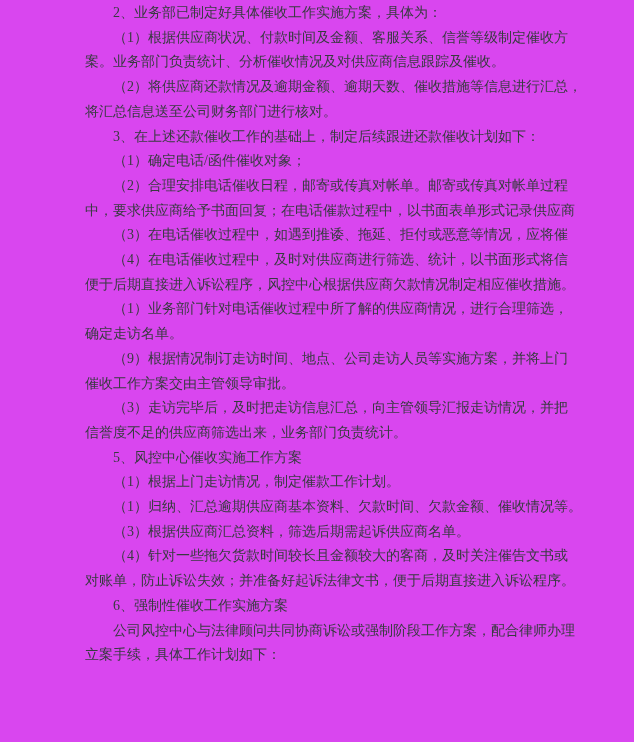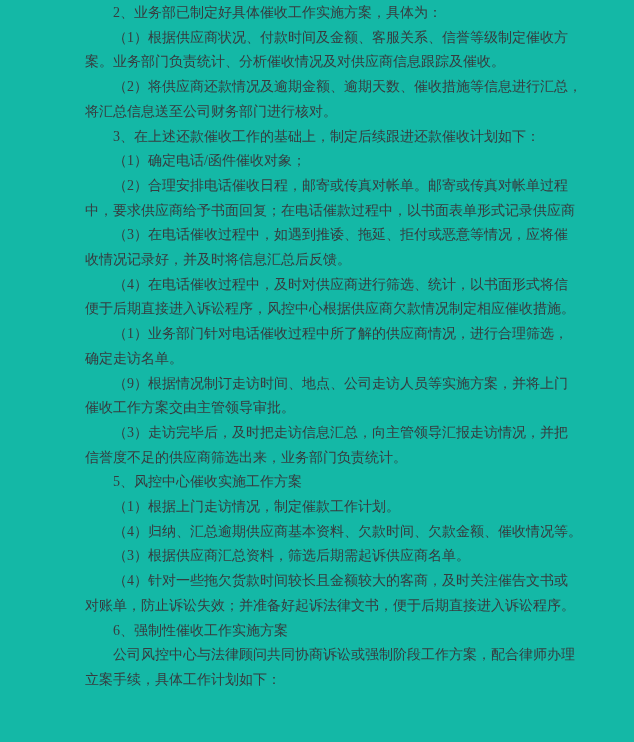--- a/index.html
+++ b/index.html
@@ -5,21 +5,21 @@
   html, body {
     margin: 0;
     padding: 0;
     background: #fdfdfd;
   }
   .page {
     position: relative;
     width: 634px;
     height: 742px;
     box-sizing: border-box;
-    background: #14b8a6;
+    background: #d946ef;
     overflow: hidden;
   }
   .doc-text {
     position: absolute;
     top: 1px;
     left: 85px;
     right: 40px;
     font-family: "Liberation Serif", "DejaVu Serif", serif;
     font-size: 14px;
     line-height: 24.7px;
@@ -41,32 +41,31 @@
       <div class="doc-line indent">2、业务部已制定好具体催收工作实施方案，具体为：</div>
       <div class="doc-line indent">（1）根据供应商状况、付款时间及金额、客服关系、信誉等级制定催收方</div>
       <div class="doc-line">案。业务部门负责统计、分析催收情况及对供应商信息跟踪及催收。</div>
       <div class="doc-line indent">（2）将供应商还款情况及逾期金额、逾期天数、催收措施等信息进行汇总，</div>
       <div class="doc-line">将汇总信息送至公司财务部门进行核对。</div>
       <div class="doc-line indent">3、在上述还款催收工作的基础上，制定后续跟进还款催收计划如下：</div>
       <div class="doc-line indent">（1）确定电话/函件催收对象；</div>
       <div class="doc-line indent">（2）合理安排电话催收日程，邮寄或传真对帐单。邮寄或传真对帐单过程</div>
       <div class="doc-line">中，要求供应商给予书面回复；在电话催款过程中，以书面表单形式记录供应商</div>
       <div class="doc-line indent">（3）在电话催收过程中，如遇到推诿、拖延、拒付或恶意等情况，应将催</div>
-      <div class="doc-line">收情况记录好，并及时将信息汇总后反馈。</div>
       <div class="doc-line indent">（4）在电话催收过程中，及时对供应商进行筛选、统计，以书面形式将信</div>
       <div class="doc-line">便于后期直接进入诉讼程序，风控中心根据供应商欠款情况制定相应催收措施。</div>
       <div class="doc-line indent">（1）业务部门针对电话催收过程中所了解的供应商情况，进行合理筛选，</div>
       <div class="doc-line">确定走访名单。</div>
       <div class="doc-line indent">（9）根据情况制订走访时间、地点、公司走访人员等实施方案，并将上门</div>
       <div class="doc-line">催收工作方案交由主管领导审批。</div>
       <div class="doc-line indent">（3）走访完毕后，及时把走访信息汇总，向主管领导汇报走访情况，并把</div>
       <div class="doc-line">信誉度不足的供应商筛选出来，业务部门负责统计。</div>
       <div class="doc-line indent">5、风控中心催收实施工作方案</div>
       <div class="doc-line indent">（1）根据上门走访情况，制定催款工作计划。</div>
-      <div class="doc-line indent">（4）归纳、汇总逾期供应商基本资料、欠款时间、欠款金额、催收情况等。</div>
+      <div class="doc-line indent">（1）归纳、汇总逾期供应商基本资料、欠款时间、欠款金额、催收情况等。</div>
       <div class="doc-line indent">（3）根据供应商汇总资料，筛选后期需起诉供应商名单。</div>
       <div class="doc-line indent">（4）针对一些拖欠货款时间较长且金额较大的客商，及时关注催告文书或</div>
       <div class="doc-line">对账单，防止诉讼失效；并准备好起诉法律文书，便于后期直接进入诉讼程序。</div>
       <div class="doc-line indent">6、强制性催收工作实施方案</div>
       <div class="doc-line indent">公司风控中心与法律顾问共同协商诉讼或强制阶段工作方案，配合律师办理</div>
       <div class="doc-line">立案手续，具体工作计划如下：</div>
     </div>
 </div>
 
 </body></html>

